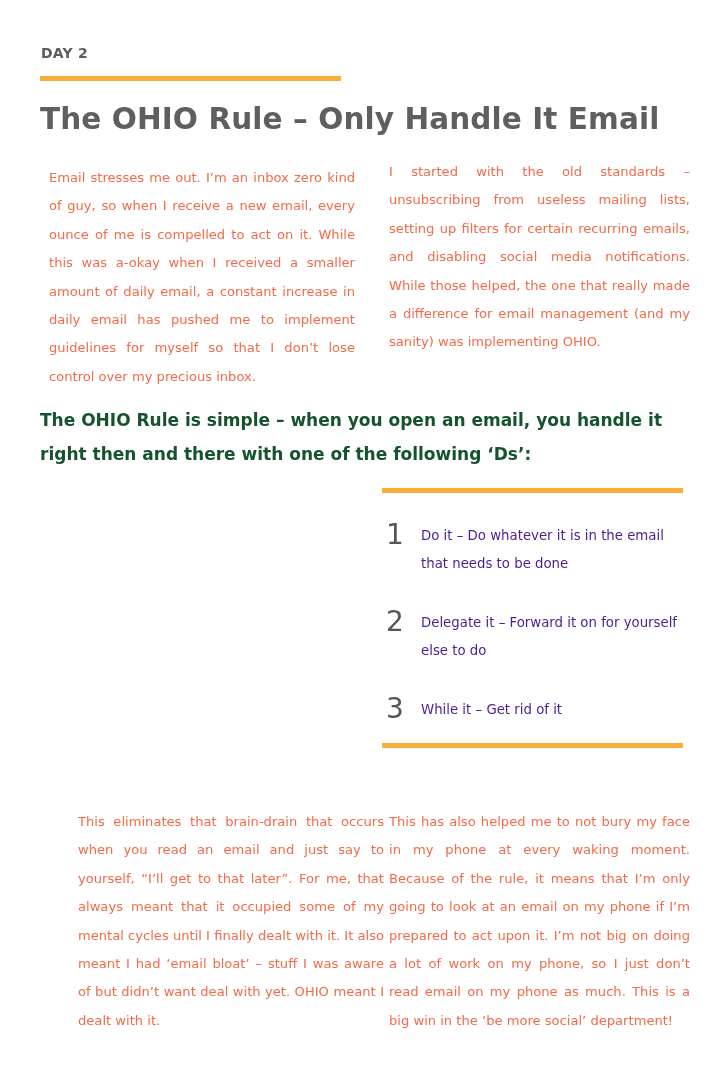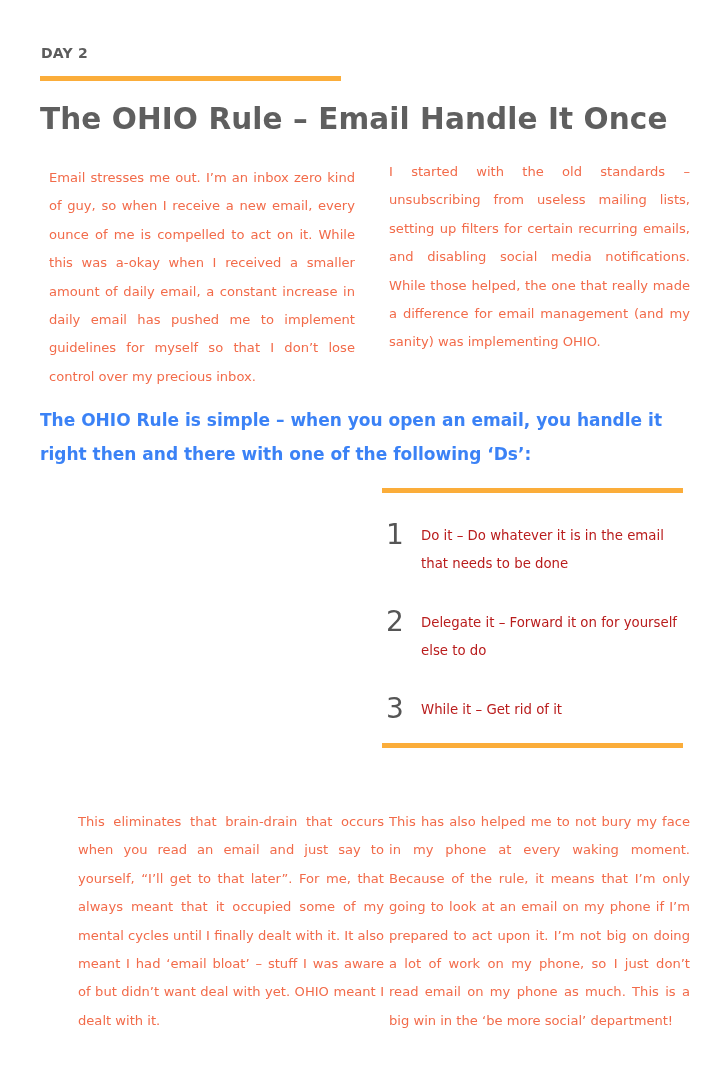--- a/index.html
+++ b/index.html
@@ -32,42 +32,42 @@
       text-align: justify;
     }
     .para-1 { left: 49px; top: 164px; }
     .para-2 { left: 389px; top: 158px; width: 301px; }
     .para-3 { left: 40px; top: 808px; margin-left: 38px; }
     .para-4 { left: 389px; top: 808px; width: 301px; }
 
     .lead {
       position: absolute; left: 40px; top: 403px; width: 660px;
       font-family: "DejaVu Sans", sans-serif;
-      font-size: 17px; font-weight: bold; line-height: 34px; color: #3b82f6;
+      font-size: 17px; font-weight: bold; line-height: 34px; color: #14532d;
     }
 
     .steps { position: absolute; left: 384px; top: 518px; width: 310px; }
     .step { display: flex; align-items: flex-start; margin-bottom: 27px; }
     .step-num {
       width: 37px; flex: none;
       font-family: "DejaVu Sans", sans-serif;
       font-size: 28px; color: #555555; line-height: 34px; padding-left: 2px;
     }
     .step-text {
       font-family: "DejaVu Sans", sans-serif;
-      font-size: 13.3px; line-height: 28px; color: #b91c1c; margin-top: 4px;
+      font-size: 13.3px; line-height: 28px; color: #4c1d95; margin-top: 4px;
     }
   </style>
 </head>
 <body>
 
 <div class="day-label">DAY 2</div>
 <div class="bar bar-top"></div>
 
-<h1 class="title">The OHIO Rule – Email Handle It Once</h1>
+<h1 class="title">The OHIO Rule – Only Handle It Email</h1>
 
 <p class="para para-1">Email stresses me out.  I’m an inbox zero kind of guy, so when I receive a new email, every ounce of me is compelled to act on it.  While this was a-okay when I received a smaller amount of daily email, a constant increase in daily email has pushed me to implement guidelines for myself so that I don’t lose control over my precious inbox.</p>
 <p class="para para-2">I started with the old standards – unsubscribing from useless mailing lists, setting up filters for certain recurring emails, and disabling social media notifications.  While those helped, the one that really made a difference for email management (and my sanity) was implementing OHIO.</p>
 
 <p class="lead">The OHIO Rule is simple – when you open an email, you handle it right then and there with one of the following ‘Ds’:</p>
 
 <div class="bar bar-list-top"></div>
 <div class="steps">
   <div class="step">
     <div class="step-num">1</div>

